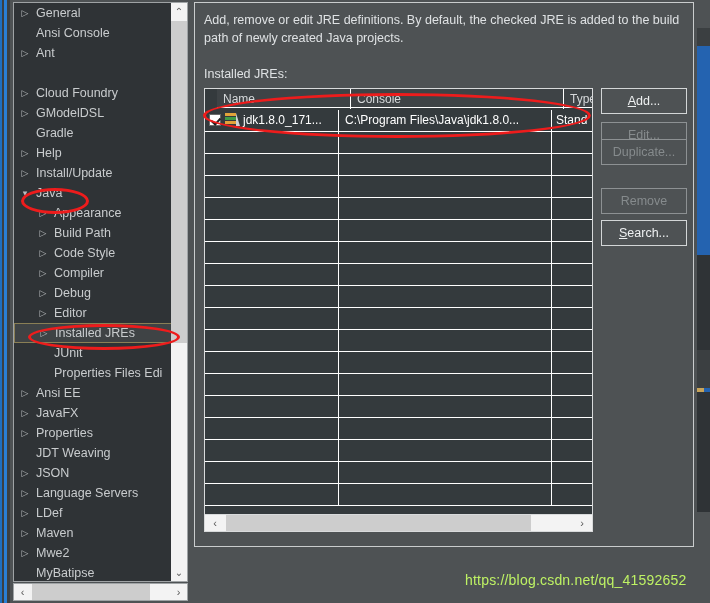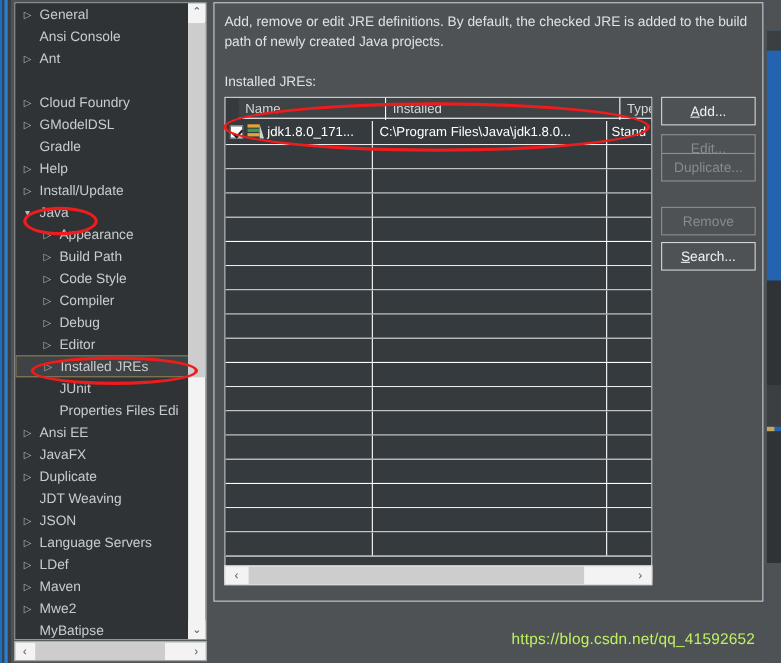--- a/index.html
+++ b/index.html
@@ -360,21 +360,21 @@
           <div class="tree-item depth0" style="top: 380px; position: absolute; left: 0px; width: 158px;">
             <span class="arrow">▷</span>
             <span class="lbl">Ansi EE</span>
           </div>
           <div class="tree-item depth0" style="top: 400px; position: absolute; left: 0px; width: 158px;">
             <span class="arrow">▷</span>
             <span class="lbl">JavaFX</span>
           </div>
           <div class="tree-item depth0" style="top: 420px; position: absolute; left: 0px; width: 158px;">
             <span class="arrow">▷</span>
-            <span class="lbl">Duplicate</span>
+            <span class="lbl">Properties</span>
           </div>
           <div class="tree-item depth0" style="top: 440px; position: absolute; left: 0px; width: 158px;">
             <span class="arrow"></span>
             <span class="lbl">JDT Weaving</span>
           </div>
           <div class="tree-item depth0" style="top: 460px; position: absolute; left: 0px; width: 158px;">
             <span class="arrow">▷</span>
             <span class="lbl">JSON</span>
           </div>
           <div class="tree-item depth0" style="top: 480px; position: absolute; left: 0px; width: 158px;">
@@ -411,21 +411,21 @@
     </div>
 
     <div class="content">
 
       <div class="desc">Add, remove or edit JRE definitions. By default, the checked JRE is added to the build path of newly created Java projects.</div>
       <div class="jres-label">Installed JREs:</div>
 
       <div class="table-wrap">
         <div class="thead">
           <div class="th c-name">Name</div>
-          <div class="th c-loc">Installed</div>
+          <div class="th c-loc">Console</div>
           <div class="th c-type">Type</div>
         </div>
         <div id="table-body">
             <div class="trow row-active" style="top: 21px;">
               <div class="td c-name"><span class="chk"></span><span class="jre-icon"><i></i><i></i><i></i><u></u></span><span>jdk1.8.0_171...</span></div>
               <div class="td c-loc">C:\Program Files\Java\jdk1.8.0...</div>
               <div class="td c-type">Stand</div>
             </div>
             <div class="trow" style="top: 43px;">
               <div class="td c-name"></div>

